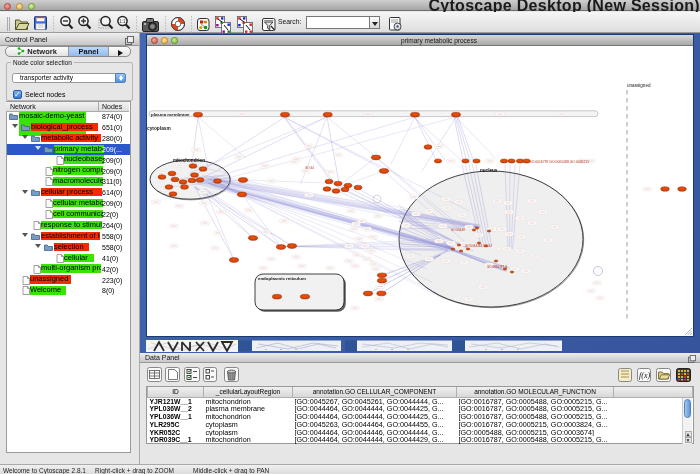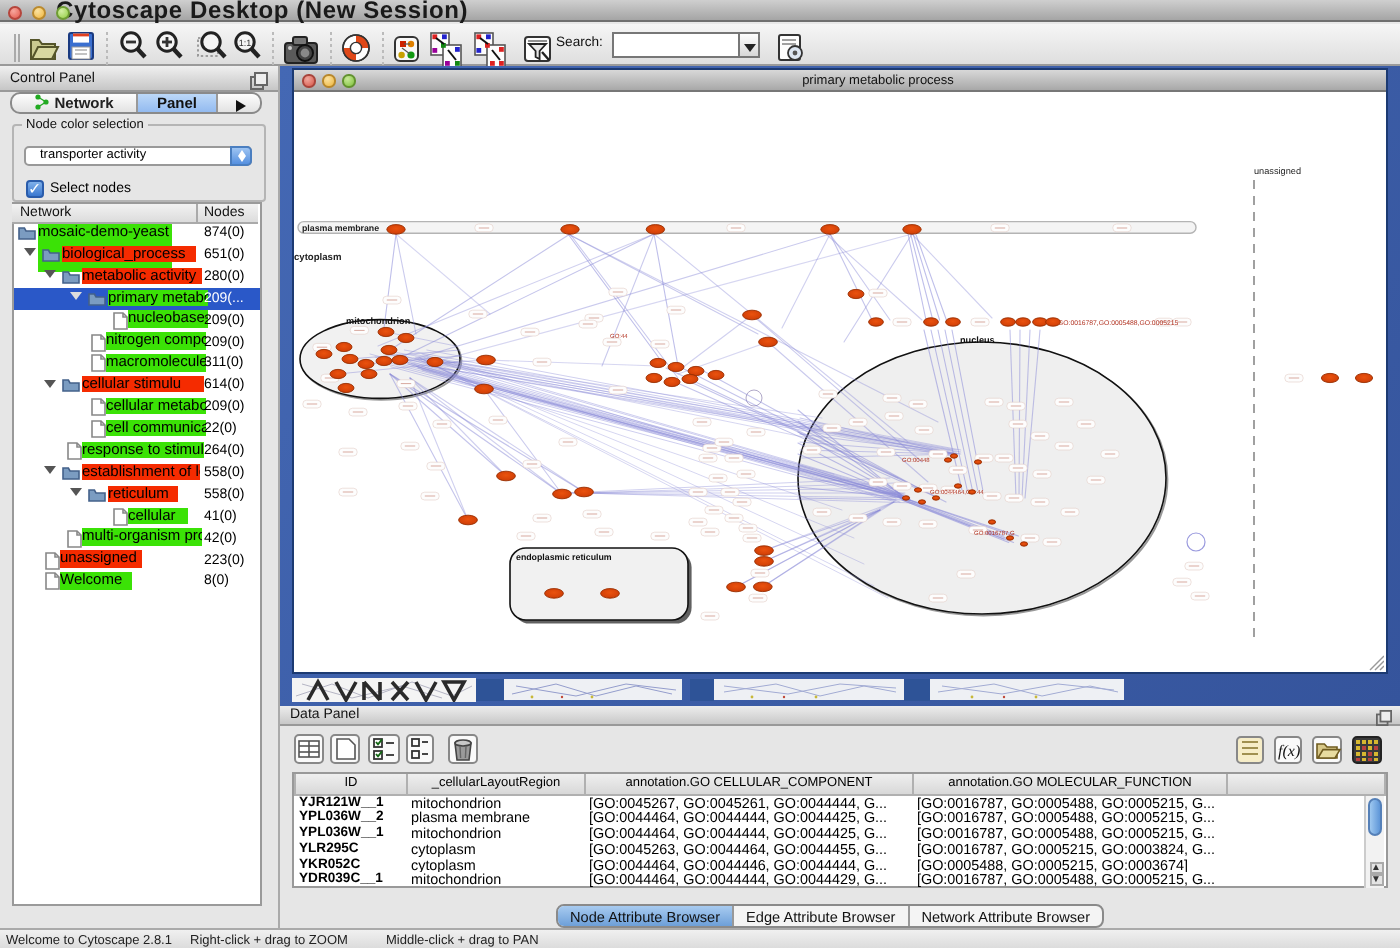--- a/index.html
+++ b/index.html
@@ -1,19 +1,19 @@
 <!DOCTYPE html>
 <html><head><meta charset="utf-8"><style>
 * { margin:0; padding:0; box-sizing:border-box; }
 html,body { width:700px; height:474px; overflow:hidden; font-family:"Liberation Sans",sans-serif; }
 #page { position:relative; width:700px; height:474px; background:#e8e8e8; }
 
 #mactitle { position:absolute; left:0; top:0; width:700px; height:11px;
   background:linear-gradient(#cfcfcf,#a5a5a5); border-bottom:1px solid #6f6f6f;
-  font-size:12px; font-weight:bold; color:#1a1a1a; text-align:left; line-height:11.5px; padding-left:28px; letter-spacing:0.3px; }
+  font-size:16px; font-weight:bold; color:#1a1a1a; text-align:right; line-height:11.5px; padding-left:60px; letter-spacing:0.3px; }
 .light { position:absolute; top:2.5px; width:7px; height:7px; border-radius:50%; }
 
 #toolbar { position:absolute; left:0; top:12px; width:700px; height:21px;
   background:linear-gradient(#f6f6f6,#dedede); border-bottom:1px solid #9a9a9a; }
 #searchlbl { position:absolute; left:278px; top:6px; font-size:6.8px; color:#111; }
 #searchbox { position:absolute; left:306px; top:3.5px; width:64px; height:13px; background:#fff; border:1px solid #777; }
 #searchdrop { position:absolute; left:370px; top:3.5px; width:10px; height:13px; background:linear-gradient(#fdfdfd,#d8d8d8); border:1px solid #777; border-left:none; }
 #searchdrop:after { content:""; position:absolute; left:2px; top:5px; border-left:3px solid transparent; border-right:3px solid transparent; border-top:4px solid #222; }
 
 #cpanel { position:absolute; left:0; top:33px; width:140px; height:431px; background:#e6e6e6; border-right:1px solid #aaa; }
@@ -262,21 +262,21 @@
           </svg>
         </div>
         <div style="position:absolute;left:53px;top:177.2px;width:50px;height:8.4px;line-height:8.6px;background:#3be206;color:#000;font-size:7.5px;overflow:hidden;white-space:nowrap">macromolecule m</div>
         <div style="position:absolute;left:102px;top:177.4px;font-size:7px;line-height:9px;color:#000;white-space:nowrap">311(0)</div>
 <div style="position:absolute;left:22px;top:189.8px;width:0;height:0;border-left:3.2px solid transparent;border-right:3.2px solid transparent;border-top:4.5px solid #555"></div>
         <div style="position:absolute;left:31px;top:188.3px;width:9px;height:9px">
           <svg width="9" height="7" viewBox="0 0 9 7" style="position:absolute;top:1px">
             <path d="M0.5,1.5 L0.5,6.5 L8.5,6.5 L8.5,2.5 L4,2.5 L3.2,1 L0.5,1Z" fill="#7b9cc1" stroke="#44618a" stroke-width="0.8"></path>
           </svg>
         </div>
-        <div style="position:absolute;left:41px;top:188.1px;width:61px;height:8.4px;line-height:8.6px;background:#f52b00;color:#000;font-size:7.5px;overflow:hidden;white-space:nowrap">cellular stimulu</div>
+        <div style="position:absolute;left:41px;top:188.1px;width:61px;height:8.4px;line-height:8.6px;background:#f52b00;color:#000;font-size:7.5px;overflow:hidden;white-space:nowrap">cellular process</div>
         <div style="position:absolute;left:102px;top:188.3px;font-size:7px;line-height:9px;color:#000;white-space:nowrap">614(0)</div>
 <div style="position:absolute;left:45px;top:199.2px;width:9px;height:9px">
           <svg width="8" height="9" viewBox="0 0 8 9" style="position:absolute;top:0px">
             <path d="M1,0.5 L5.5,0.5 L7.5,2.5 L7.5,8.5 L1,8.5 Z" fill="#fff" stroke="#888" stroke-width="0.8"></path>
             <path d="M5.5,0.5 L5.5,2.5 L7.5,2.5" fill="none" stroke="#888" stroke-width="0.8"></path>
           </svg>
         </div>
         <div style="position:absolute;left:53px;top:199.0px;width:50px;height:8.4px;line-height:8.6px;background:#3be206;color:#000;font-size:7.5px;overflow:hidden;white-space:nowrap">cellular metaboli</div>
         <div style="position:absolute;left:102px;top:199.2px;font-size:7px;line-height:9px;color:#000;white-space:nowrap">209(0)</div>
 <div style="position:absolute;left:45px;top:210.1px;width:9px;height:9px">
@@ -302,21 +302,21 @@
           </svg>
         </div>
         <div style="position:absolute;left:41px;top:231.7px;width:59px;height:8.4px;line-height:8.6px;background:#f52b00;color:#000;font-size:7.5px;overflow:hidden;white-space:nowrap">establishment of loc</div>
         <div style="position:absolute;left:102px;top:231.9px;font-size:7px;line-height:9px;color:#000;white-space:nowrap">558(0)</div>
 <div style="position:absolute;left:35px;top:244.3px;width:0;height:0;border-left:3.2px solid transparent;border-right:3.2px solid transparent;border-top:4.5px solid #555"></div>
         <div style="position:absolute;left:44px;top:242.8px;width:9px;height:9px">
           <svg width="9" height="7" viewBox="0 0 9 7" style="position:absolute;top:1px">
             <path d="M0.5,1.5 L0.5,6.5 L8.5,6.5 L8.5,2.5 L4,2.5 L3.2,1 L0.5,1Z" fill="#7b9cc1" stroke="#44618a" stroke-width="0.8"></path>
           </svg>
         </div>
-        <div style="position:absolute;left:54px;top:242.6px;width:35px;height:8.4px;line-height:8.6px;background:#f52b00;color:#000;font-size:7.5px;overflow:hidden;white-space:nowrap">reticulum</div>
+        <div style="position:absolute;left:54px;top:242.6px;width:35px;height:8.4px;line-height:8.6px;background:#f52b00;color:#000;font-size:7.5px;overflow:hidden;white-space:nowrap">selection</div>
         <div style="position:absolute;left:102px;top:242.8px;font-size:7px;line-height:9px;color:#000;white-space:nowrap">558(0)</div>
 <div style="position:absolute;left:56px;top:253.7px;width:9px;height:9px">
           <svg width="8" height="9" viewBox="0 0 8 9" style="position:absolute;top:0px">
             <path d="M1,0.5 L5.5,0.5 L7.5,2.5 L7.5,8.5 L1,8.5 Z" fill="#fff" stroke="#888" stroke-width="0.8"></path>
             <path d="M5.5,0.5 L5.5,2.5 L7.5,2.5" fill="none" stroke="#888" stroke-width="0.8"></path>
           </svg>
         </div>
         <div style="position:absolute;left:64px;top:253.5px;width:30px;height:8.4px;line-height:8.6px;background:#3be206;color:#000;font-size:7.5px;overflow:hidden;white-space:nowrap">cellular</div>
         <div style="position:absolute;left:102px;top:253.7px;font-size:7px;line-height:9px;color:#000;white-space:nowrap">41(0)</div>
 <div style="position:absolute;left:33px;top:264.6px;width:9px;height:9px">
@@ -963,25 +963,20 @@
               <td class="c4">[GO:0016787, GO:0005488, GO:0005215, G...</td>
             </tr>
       </tbody>
         </table>
       <div id="vscroll">
         <div id="vthumb"></div>
         <div class="varr" style="bottom:7.5px">▲</div>
         <div class="varr" style="bottom:1px">▼</div>
       </div>
     </div>
-    <div id="dtabs">
-      <div class="dtab sel">Node Attribute Browser</div>
-      <div class="dtab">Edge Attribute Browser</div>
-      <div class="dtab">Network Attribute Browser</div>
-    </div>
   </div>
 
   <div id="status">
     <span style="position:absolute;left:3px;top:1.5px">Welcome to Cytoscape 2.8.1</span>
     <span style="position:absolute;left:95px;top:1.5px">Right-click + drag to ZOOM</span>
     <span style="position:absolute;left:193px;top:1.5px">Middle-click + drag to PAN</span>
   </div>
 
 </div>
 

